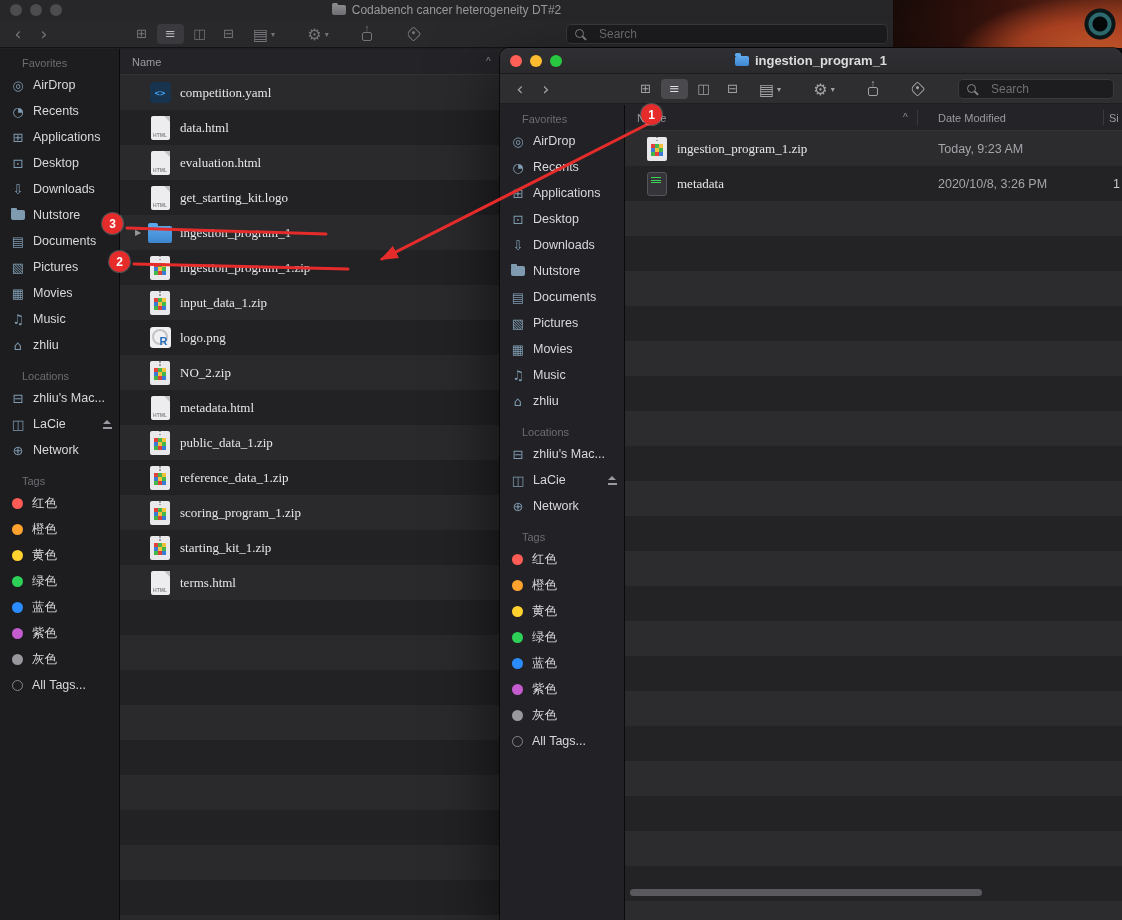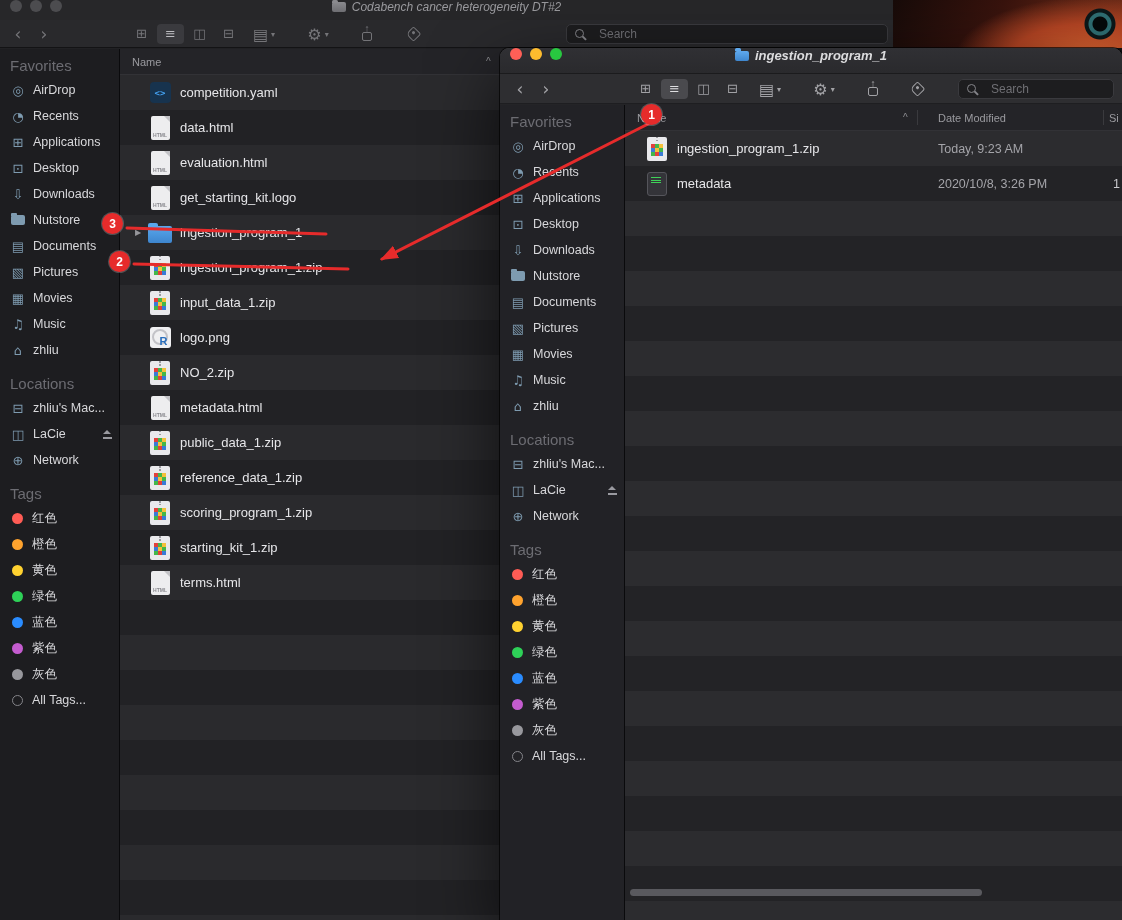--- a/index.html
+++ b/index.html
@@ -16,21 +16,21 @@
       radial-gradient(170px 80px at 195px 60px, #e06a33 0%, #b34423 45%, rgba(0,0,0,0) 78%),
       linear-gradient(115deg,#170b09 0%, #38130d 45%, #77301a 100%); }
 
   
   .window { position:absolute; }
   .bg-window { left:0; top:0; width:893px; height:920px; background:#212124; z-index:1; }
   .front-window { left:500px; top:48px; width:622px; height:872px; background:#242427;
     border-radius:9px 9px 0 0; overflow:hidden; z-index:10;
     box-shadow:0 0 0 1px rgba(0,0,0,.65), 0 25px 70px rgba(0,0,0,.65), inset 0 1px 0 rgba(255,255,255,.14); }
 
-  .titlebar { position:relative; display:flex; align-items:flex-start;font-style:italic; }
+  .titlebar { position:relative; display:flex; align-items:center; }
   .bg-window .titlebar { height:20px; background:#272729; }
   .front-window .titlebar { height:26px; background:linear-gradient(#303034,#2a2a2d); border-bottom:1px solid #1b1b1d; }
   .traffic { display:flex; gap:8px; padding-left:10px; z-index:2; }
   .traffic span { width:12px; height:12px; border-radius:50%; }
   .traffic.inactive span { background:#4c4c4f; }
   .tl-red{background:#ff5f57}.tl-yellow{background:#febc2e}.tl-green{background:#28c840}
   .win-title { position:absolute; left:0; right:0; display:flex; justify-content:center; align-items:center; gap:6px; pointer-events:none; }
   .bg-window .win-title { font-size:12px; color:#99999d; }
   .front-window .win-title { font-size:13px; color:#dcdcde; font-weight:bold; }
 
@@ -68,21 +68,21 @@
   .mag::before { content:""; position:absolute; top:1px; left:1px; width:7px; height:7px; border:1.5px solid #85858a; border-radius:50%; }
   .mag::after { content:""; position:absolute; width:4.5px; height:1.6px; background:#85858a; transform:rotate(45deg); left:8px; top:9.5px; }
 
   
   .content { position:absolute; left:0; right:0; bottom:0; display:flex; }
   .bg-window .content { top:49px; }
   .front-window .content { top:57px; }
   .sidebar { flex:0 0 auto; padding-top:8px; overflow:hidden; border-right:1px solid #0a0a0c; }
   .bg-window .sidebar { width:120px; background:#1d1d20; }
   .front-window .sidebar { width:125px; background:#222226; }
-  .sb-head { font-size:15px; color:#6c6c72; padding:0 0 3px 10px; }
+  .sb-head { font-size:11px; color:#6c6c72; padding:0 0 3px 10px;margin-left:12px; }
   .sb-sec { margin-top:12px; }
   .sb-item { height:26px; display:flex; align-items:center; gap:7px; padding:0 6px 0 10px;
              font-size:12.5px; color:#d8d8db; white-space:nowrap; overflow:hidden; }
   .sb-ic { flex:0 0 16px; text-align:center; color:#7e9bb0; font-size:13px; line-height:1;
            font-family:"DejaVu Sans",sans-serif; }
   .sb-folder { flex:0 0 14px; width:14px; height:10px; border-radius:2px; background:#7e9bb0; position:relative; margin:0 1px; }
   .sb-folder::before { content:""; position:absolute; top:-2px; left:0; width:6px; height:2.5px;
                        border-radius:1px 1px 0 0; background:#7e9bb0; }
   .tagdot { flex:0 0 11px; width:11px; height:11px; border-radius:50%; margin:0 2px 0 2px; }
   .tagdot.outline { background:transparent !important; border:1.5px solid #85858a; }
@@ -102,21 +102,21 @@
   .lh-sep { position:absolute; top:5px; bottom:5px; width:1px; background:#3a3a3e; }
   .lh-date { position:absolute; left:313px;text-align:right; }
   .lh-size { position:absolute; left:484px; }
   .rows { flex:1; position:relative; }
   .bg-window .rows { background:repeating-linear-gradient(180deg,#2a2a2d 0 35px,#222225 35px 70px); }
   .front-window .rows { background:repeating-linear-gradient(180deg,#2c2c2f 0 35px,#232326 35px 70px); }
   .row { height:35px; display:flex; align-items:center; padding-left:10px; position:relative; }
   .disc { flex:0 0 16px; font-size:8px; color:#96969b; text-align:center; font-family:"DejaVu Sans",sans-serif; }
   .front-window .disc { flex:0 0 8px; }
   .fi { flex:0 0 28px; display:flex; justify-content:center; }
-  .fname { font-size:13px; color:#e6e6e9; margin-left:6px; white-space:nowrap; }
+  .fname { font-size:13px; color:#e6e6e9; margin-left:6px; white-space:nowrap;font-family:Liberation Serif, serif; }
   .fdate { position:absolute; left:313px; font-size:12.5px; color:#a4a4a9; }
   .fsize-part { position:absolute; right:2px; font-size:12.5px; color:#c9c9cd; }
 
   
   .icon-html { position:relative; width:19px; height:24px; background:#ededef; border-radius:2px; }
   .icon-html::before { content:""; position:absolute; top:0; right:0; width:0; height:0;
                        border-left:6px solid transparent; border-top:6px solid #c2c2c6; }
   .icon-html::after { content:"HTML"; position:absolute; bottom:2px; left:0; right:0; text-align:center;
                       font-size:5px; font-weight:bold; color:#8a8a90; }
   .icon-rdoc { position:relative; width:19px; height:24px; background:#ededef; border-radius:2px; }

